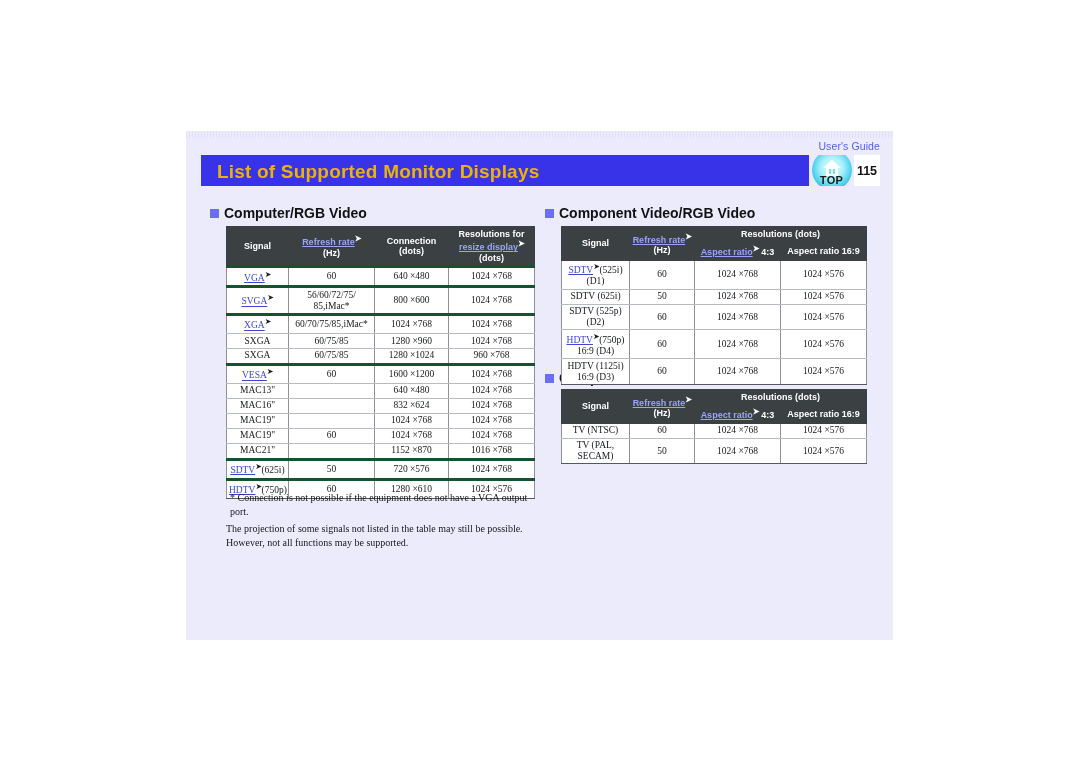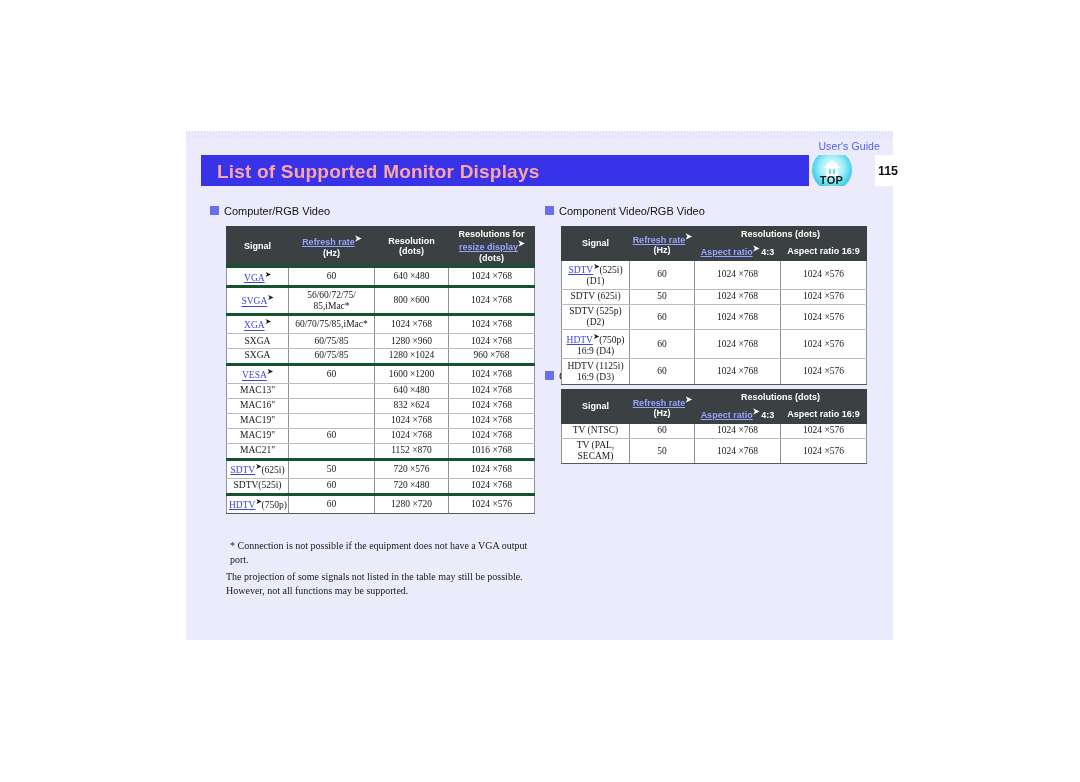--- a/index.html
+++ b/index.html
@@ -58,21 +58,21 @@
     width: 608px;
     height: 31px;
     background: #3832e8;
   }
   #title-text {
     position: absolute;
     left: 16px;
     top: 6px;
     font-size: 19px;
     font-weight: bold;
-    color: #fca5a5;
+    color: #eab308;
     letter-spacing: .2px;
     white-space: nowrap;
   }
   #top-badge {
     position: absolute;
     left: 809px;
     top: 155px;
     width: 45px;
     height: 31px;
     overflow: hidden;
@@ -110,28 +110,27 @@
     top: 155px;
     width: 26px;
     height: 31px;
     background: #ffffff;
     color: #111111;
     font-size: 12.5px;
     font-weight: bold;
     display: flex;
     align-items: center;
     justify-content: center;
-    margin-left: 21px;
   }
 
   
   .section-head {
     position: absolute;
-    font-size: 11px;
-    font-weight: normal;
+    font-size: 14px;
+    font-weight: bold;
     color: #111111;
     white-space: nowrap;
   }
   .sq {
     display: inline-block;
     width: 9px;
     height: 9px;
     background: #6a6ef0;
     margin-right: 5px;
     vertical-align: 0px;
@@ -182,21 +181,20 @@
     letter-spacing: -.5px;
   }
 
   
   .note {
     position: absolute;
     font-family: "Liberation Serif", serif;
     font-size: 10px;
     color: #16181a;
     line-height: 1.35;
-    margin-top: 48px;
   }
 </style>
 </head>
 <body>
 
 <div id="page">
 
   <div id="content-panel"></div>
   <div id="top-dots"></div>
 
@@ -238,21 +236,21 @@
         <col style="width:86px">
     </colgroup>
     <thead>
       <tr>
         <th>Signal</th>
         <th>
           <a class="gl">Refresh rate</a><span class="mk">➤</span><br>
           <span>(Hz)</span>
         </th>
         <th>
-          <span>Resolution</span><br>
+          <span>Connection</span><br>
           <span>(dots)</span>
         </th>
         <th>
           <span>Resolutions for</span><br>
           <a class="gl">resize display</a><span class="mk">➤</span><br>
           <span>(dots)</span>
         </th>
       </tr>
     </thead>
     <tbody id="computer-body">
@@ -321,30 +319,24 @@
           <td></td>
           <td>1152 ×870</td>
           <td>1016 ×768</td>
         </tr>
         <tr class="thicktop">
           <td><a class="gl">SDTV</a><span class="mk">➤</span>(625i)</td>
           <td>50</td>
           <td>720 ×576</td>
           <td>1024 ×768</td>
         </tr>
-        <tr>
-          <td>SDTV(525i)</td>
-          <td>60</td>
-          <td>720 ×480</td>
-          <td>1024 ×768</td>
-        </tr>
         <tr class="thicktop">
           <td><a class="gl">HDTV</a><span class="mk">➤</span>(750p)</td>
           <td>60</td>
-          <td>1280 ×720</td>
+          <td>1280 ×610</td>
           <td>1024 ×576</td>
         </tr>
       </tbody>
   </table>
 
   <div class="note" style="left:230px; top:491px; width:300px;">* Connection is not possible if the equipment does not have a VGA output port.</div>
   <div class="note" style="left:226px; top:522px; width:305px;">The projection of some signals not listed in the table may still be possible. However, not all functions may be supported.</div>
 
   <table class="doc" id="component-table" style="left:561px; top:226px; width:305px;">
     <colgroup>

